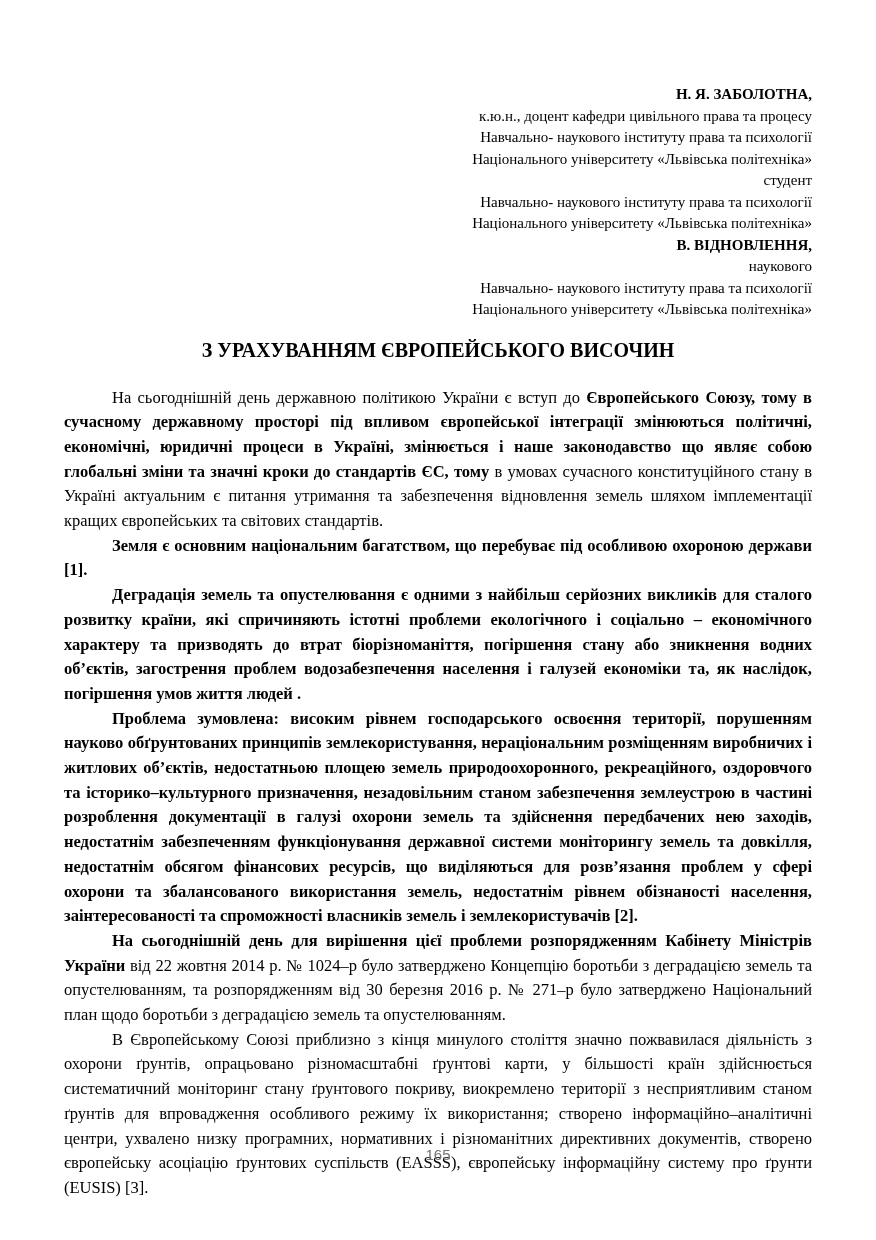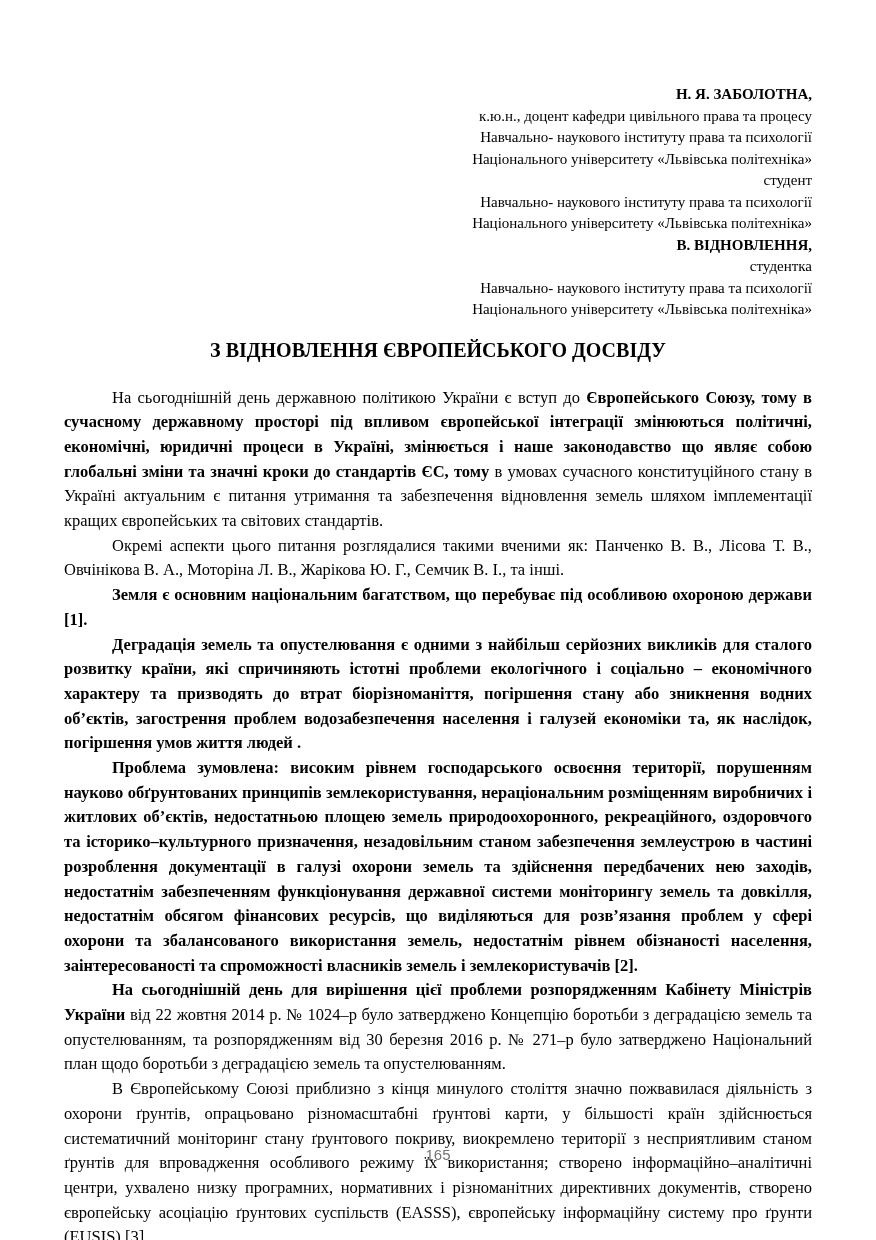--- a/index.html
+++ b/index.html
@@ -63,33 +63,32 @@
         <div class="author-line">Навчально- наукового інституту права та психології</div>
         <div class="author-line">Національного університету «Львівська політехніка»</div>
       </div>
       <div class="author-block">
         <div class="author-line">студент</div>
         <div class="author-line">Навчально- наукового інституту права та психології</div>
         <div class="author-line">Національного університету «Львівська політехніка»</div>
       </div>
       <div class="author-block">
         <div class="author-name">В. ВІДНОВЛЕННЯ,</div>
-        <div class="author-line">студентка</div>
+        <div class="author-line">наукового</div>
         <div class="author-line">Навчально- наукового інституту права та психології</div>
         <div class="author-line">Національного університету «Львівська політехніка»</div>
       </div>
     </div>
 
     <h1 class="article-title">
-      <div>З ВІДНОВЛЕННЯ ЄВРОПЕЙСЬКОГО ДОСВІДУ</div>
+      <div>З УРАХУВАННЯМ ЄВРОПЕЙСЬКОГО ВИСОЧИН</div>
     </h1>
 
     <div class="body-text">
         <p class="para"><span>На сьогоднішній день державною політикою України є вступ до </span><span class="b">Європейського Союзу, тому в сучасному державному просторі під впливом європейської інтеграції змінюються політичні, економічні, юридичні процеси в Україні, змінюється і наше законодавство що являє собою глобальні зміни та значні кроки до стандартів ЄС, тому</span><span> в умовах сучасного конституційного стану в Україні актуальним є питання утримання та забезпечення відновлення земель  шляхом імплементації кращих європейських та світових стандартів.</span></p>
-        <p class="para"><span>Окремі аспекти цього питання розглядалися такими вченими як: Панченко В. В., Лісова Т. В., Овчінікова В. А., Моторіна Л. В., Жарікова Ю. Г., Семчик В. І., та інші.</span></p>
         <p class="para"><span class="b">Земля є основним національним багатством, що перебуває під особливою охороною держави [1].</span></p>
         <p class="para"><span class="b">Деградація земель та опустелювання є одними з найбільш серйозних викликів для сталого розвитку країни, які спричиняють істотні проблеми екологічного і соціально – економічного характеру та призводять до втрат біорізноманіття, погіршення стану або зникнення водних об’єктів, загострення проблем водозабезпечення населення і галузей економіки та, як наслідок, погіршення умов життя людей .</span></p>
         <p class="para"><span class="b">Проблема зумовлена: високим рівнем господарського освоєння території, порушенням науково обґрунтованих принципів землекористування, нераціональним розміщенням виробничих і житлових об’єктів, недостатньою площею земель природоохоронного, рекреаційного, оздоровчого та історико–культурного призначення, незадовільним станом забезпечення землеустрою в частині розроблення документації в галузі охорони земель та здійснення передбачених нею заходів, недостатнім забезпеченням функціонування державної системи моніторингу земель та довкілля, недостатнім обсягом фінансових ресурсів, що виділяються для розв’язання проблем у сфері охорони та збалансованого використання земель, недостатнім рівнем обізнаності населення, заінтересованості та спроможності власників земель і землекористувачів [2].</span></p>
         <p class="para"><span class="b">На сьогоднішній день для вирішення цієї проблеми розпорядженням Кабінету Міністрів України</span><span> від 22 жовтня 2014 р. № 1024–р було затверджено Концепцію боротьби з деградацією земель та опустелюванням, та розпорядженням від 30 березня 2016 р. № 271–р було затверджено Національний план щодо боротьби з деградацією земель та опустелюванням.</span></p>
         <p class="para"><span>В Європейському Союзі приблизно з кінця минулого століття значно пожвавилася діяльність з охорони ґрунтів, опрацьовано різномасштабні ґрунтові карти, у більшості країн здійснюється систематичний моніторинг стану ґрунтового покриву, виокремлено території з несприятливим станом ґрунтів для впровадження особливого режиму їх використання; створено інформаційно–аналітичні центри, ухвалено низку програмних, нормативних і різноманітних директивних документів, створено європейську асоціацію ґрунтових суспільств (EASSS), європейську інформаційну систему про ґрунти (EUSIS) [3].</span></p>
       </div>
 
   </div>
 
   <div class="page-number">165</div>

